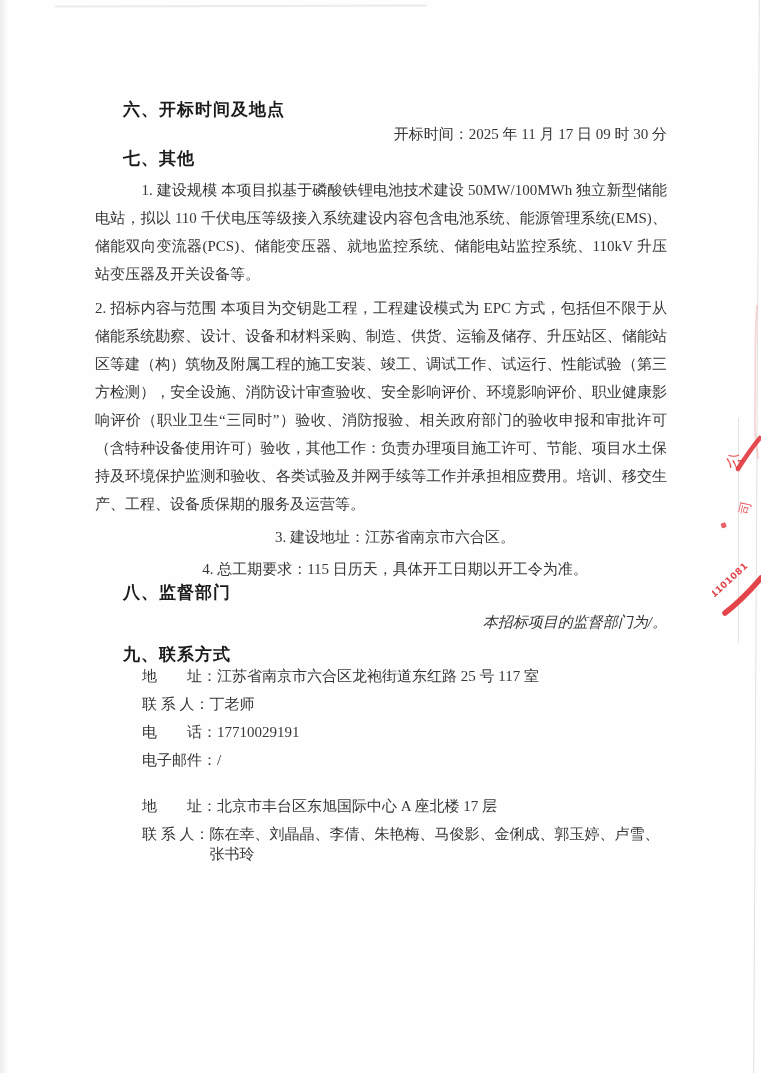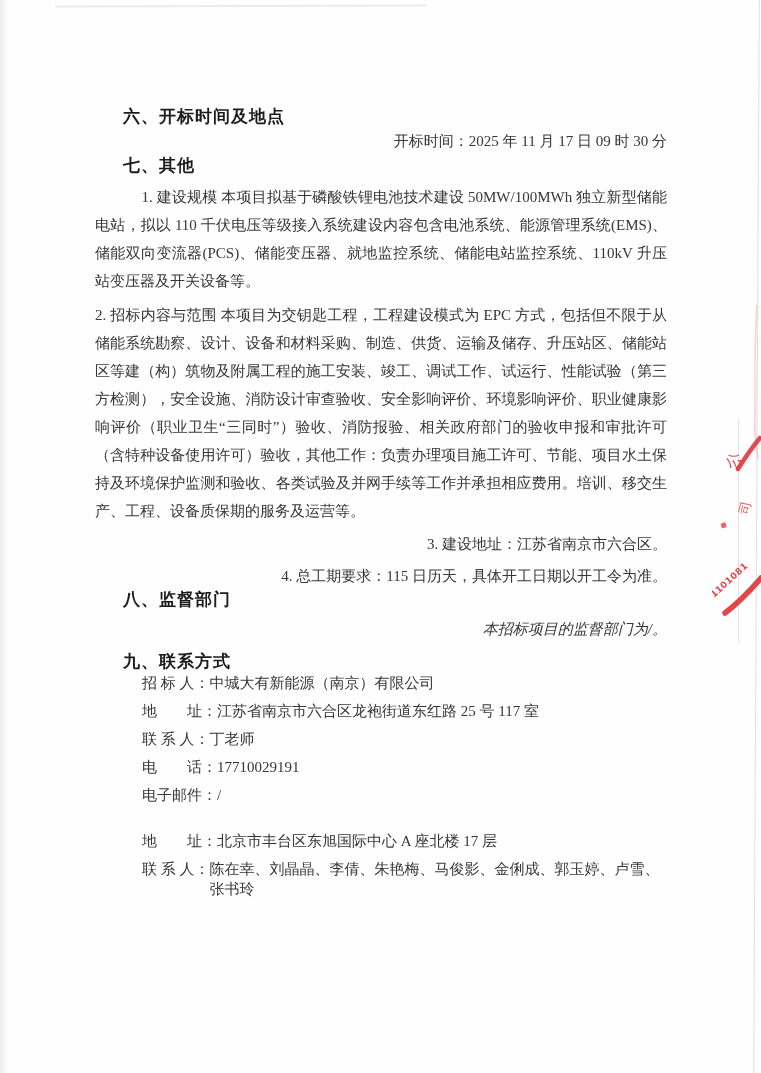--- a/index.html
+++ b/index.html
@@ -17,37 +17,37 @@
   .scan-top-line{position:absolute;left:55px;top:5px;width:372px;height:2px;
     background:#ebebe8;border-radius:2px;transform:rotate(-.15deg);}
   .edge-left{position:absolute;left:0;top:0;width:8px;height:100%;
     background:linear-gradient(90deg,rgba(198,196,190,.30),rgba(255,255,255,0));}
   .page-edge{position:absolute;top:0;right:4px;width:1px;height:100%;
     background:#dcdcd8;opacity:.85;transform:rotate(.3deg);}
   .page-edge2{position:absolute;left:738px;top:418px;width:1px;height:225px;
     background:#e3e3df;}
 
   .content{
-    position:absolute;left:95px;top:106px;width:572px;
+    position:absolute;left:95px;top:99px;width:572px;
     font-size:15px;line-height:28px;text-align:justify;
   }
   h2.hd{
     font-family:"Liberation Sans","DejaVu Sans",sans-serif;
     font-size:17px;font-weight:bold;color:#1b1b1b;
     margin:0;padding-left:28px;line-height:22px;letter-spacing:1px;
     text-align:left;
   }
   .hd-6{margin-bottom:6px;}
   .hd-7{margin-top:6px;}
   .hd-8{margin-top:6px;}
   .hd-9{margin-top:5px;margin-bottom:10px;}
   .sub{margin:0;padding-left:53px;line-height:27px;text-align:right;}
   .p1{margin:6px 0 0 0;text-indent:3.1em;}
   .p2{margin:6px 0 4px 0;}
-  .item{margin:6px 0 0 0;padding-left:28px;line-height:26px;text-align:right;}
+  .item{margin:6px 0 0 0;padding-left:28px;line-height:26px;text-align:center;}
   .supervise{margin:5px 0 9px 0;padding-left:38px;line-height:26px;text-align:right;font-style:italic;}
   .crow{display:flex;padding-left:47px;margin-bottom:8px;line-height:20px;text-align:left;}
   .clabel{white-space:pre;flex:none;}
   .cvalue{white-space:pre-wrap;}
   .agency{margin-top:26px;}
 
   
   .stamp{position:absolute;left:712px;top:295px;width:49px;height:330px;}
   .stamp text{font-family:"DejaVu Sans",sans-serif;}
 </style>
@@ -70,24 +70,20 @@
     <p class="p1">1. 建设规模 本项目拟基于磷酸铁锂电池技术建设 50MW/100MWh 独立新型储能电站，拟以 110 千伏电压等级接入系统建设内容包含电池系统、能源管理系统(EMS)、储能双向变流器(PCS)、储能变压器、就地监控系统、储能电站监控系统、110kV 升压站变压器及开关设备等。</p>
     <p class="p2">2. 招标内容与范围 本项目为交钥匙工程，工程建设模式为 EPC 方式，包括但不限于从储能系统勘察、设计、设备和材料采购、制造、供货、运输及储存、升压站区、储能站区等建（构）筑物及附属工程的施工安装、竣工、调试工作、试运行、性能试验（第三方检测），安全设施、消防设计审查验收、安全影响评价、环境影响评价、职业健康影响评价（职业卫生“三同时”）验收、消防报验、相关政府部门的验收申报和审批许可（含特种设备使用许可）验收，其他工作：负责办理项目施工许可、节能、项目水土保持及环境保护监测和验收、各类试验及并网手续等工作并承担相应费用。培训、移交生产、工程、设备质保期的服务及运营等。</p>
     <p class="item">3. 建设地址：江苏省南京市六合区。</p>
     <p class="item">4. 总工期要求：115 日历天，具体开工日期以开工令为准。</p>
 
     <h2 class="hd hd-8">八、监督部门</h2>
     <p class="supervise">本招标项目的监督部门为/。</p>
 
     <h2 class="hd hd-9">九、联系方式</h2>
 
-    <div class="crow">
-      <span class="clabel">招 标 人：</span>
-      <span class="cvalue">中城大有新能源（南京）有限公司</span>
-    </div>
     <div class="crow">
       <span class="clabel">地　　址：</span>
       <span class="cvalue">江苏省南京市六合区龙袍街道东红路 25 号 117 室</span>
     </div>
     <div class="crow">
       <span class="clabel">联 系 人：</span>
       <span class="cvalue">丁老师</span>
     </div>
     <div class="crow">
       <span class="clabel">电　　话：</span>

